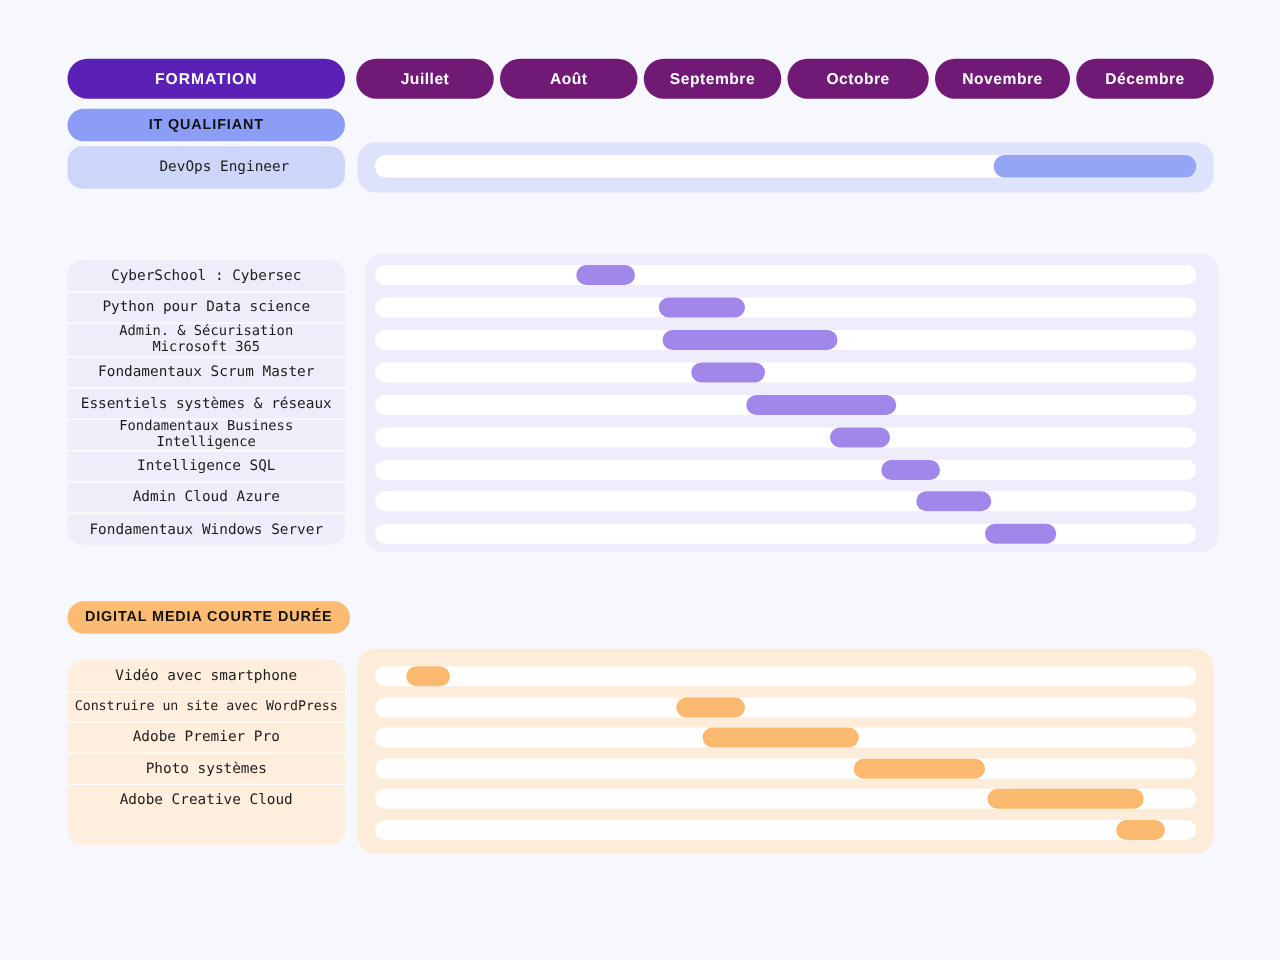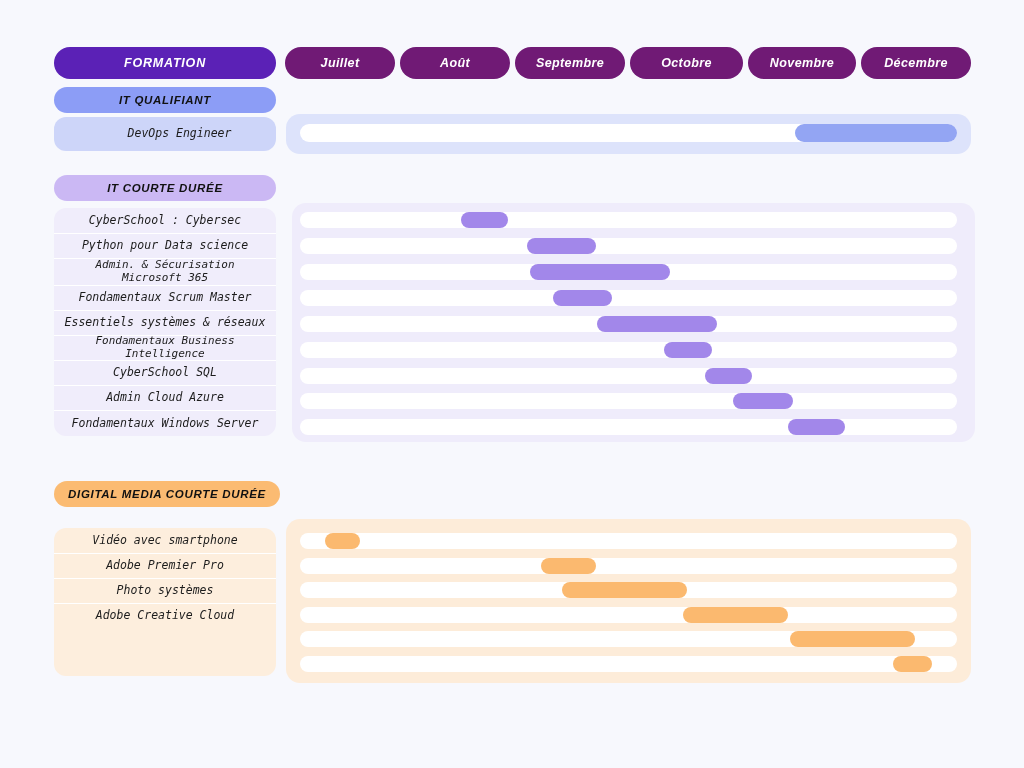--- a/index.html
+++ b/index.html
@@ -13,21 +13,20 @@
     background: #f7f8fd;
     font-family: "Liberation Sans", sans-serif;
     overflow: hidden;
     position: relative;
   }
 
   .page {
     position: relative;
     width: 1024px;
     height: 676px;
-    font-style: italic;
   }
 
   
   .formation-pill {
     position: absolute;
     left: 54px; top: 47px;
     width: 222px; height: 32px;
     background: #5b21b6;
     border-radius: 16px;
     color: #ffffff;
@@ -131,30 +130,29 @@
 
   <div class="label-panel blue" style="left:54px; top:117px; width:222px; height:34px;">
     <div class="label-row" style="height:34px;">DevOps Engineer</div>
   </div>
 
   <div class="chart-panel blue" style="left:286px; top:114px; width:685px; height:40px;">
     <div class="track" style="left:14px; top:10px; width:657px; height:18px;"></div>
     <div class="bar blue" style="left:509px; top:10px; width:162px; height:18px;"></div>
   </div>
 
-  <div class="section-badge badge-it-courte">IT COURTE DURÉE</div>
 
   <div class="label-panel purple" style="left:54px; top:208px; width:222px; height:228px;">
     <div class="label-row" style="height:25px;">CyberSchool : Cybersec</div>
     <div class="label-row" style="height:25px;">Python pour Data science</div>
     <div class="label-row" style="height:27px; font-size:11px;">Admin.&nbsp;&amp;&nbsp;Sécurisation<br>Microsoft&nbsp;365</div>
     <div class="label-row" style="height:25px;">Fondamentaux Scrum Master</div>
     <div class="label-row" style="height:25px;">Essentiels systèmes &amp; réseaux</div>
     <div class="label-row" style="height:25px; font-size:11px;">Fondamentaux Business Intelligence</div>
-    <div class="label-row" style="height:25px;">CyberSchool SQL</div>
+    <div class="label-row" style="height:25px;">Intelligence SQL</div>
     <div class="label-row" style="height:25px;">Admin Cloud Azure</div>
     <div class="label-row" style="height:26px;">Fondamentaux Windows Server</div>
   </div>
 
   <div class="chart-panel purple" style="left:292px; top:203px; width:683px; height:239px;">
 
     <div class="track" style="left:8px; top:9px;   width:657px; height:16px;"></div>
     <div class="track" style="left:8px; top:35px;  width:657px; height:16px;"></div>
     <div class="track" style="left:8px; top:61px;  width:657px; height:16px;"></div>
     <div class="track" style="left:8px; top:87px;  width:657px; height:16px;"></div>
@@ -172,20 +170,21 @@
     <div class="bar purple" style="left:372px; top:139px; width:48px;  height:16px;"></div>
     <div class="bar purple" style="left:413px; top:165px; width:47px;  height:16px;"></div>
     <div class="bar purple" style="left:441px; top:190px; width:60px;  height:16px;"></div>
     <div class="bar purple" style="left:496px; top:216px; width:57px;  height:16px;"></div>
   </div>
 
   <div class="section-badge badge-digital">DIGITAL MEDIA COURTE DURÉE</div>
 
   <div class="label-panel orange" style="left:54px; top:528px; width:222px; height:148px;">
     <div class="label-row" style="height:25px;">Vidéo avec smartphone</div>
+    <div class="label-row" style="height:24px; font-size:10.6px;">Construire un site avec WordPress</div>
     <div class="label-row" style="height:25px;">Adobe Premier Pro</div>
     <div class="label-row" style="height:25px;">Photo systèmes</div>
     <div class="label-row" style="height:25px;">Adobe Creative Cloud</div>
   </div>
 
   <div class="chart-panel orange" style="left:286px; top:519px; width:685px; height:164px;">
 
     <div class="track" style="left:14px; top:14px;  width:657px; height:16px;"></div>
     <div class="track" style="left:14px; top:39px;  width:657px; height:16px;"></div>
     <div class="track" style="left:14px; top:63px;  width:657px; height:16px;"></div>

